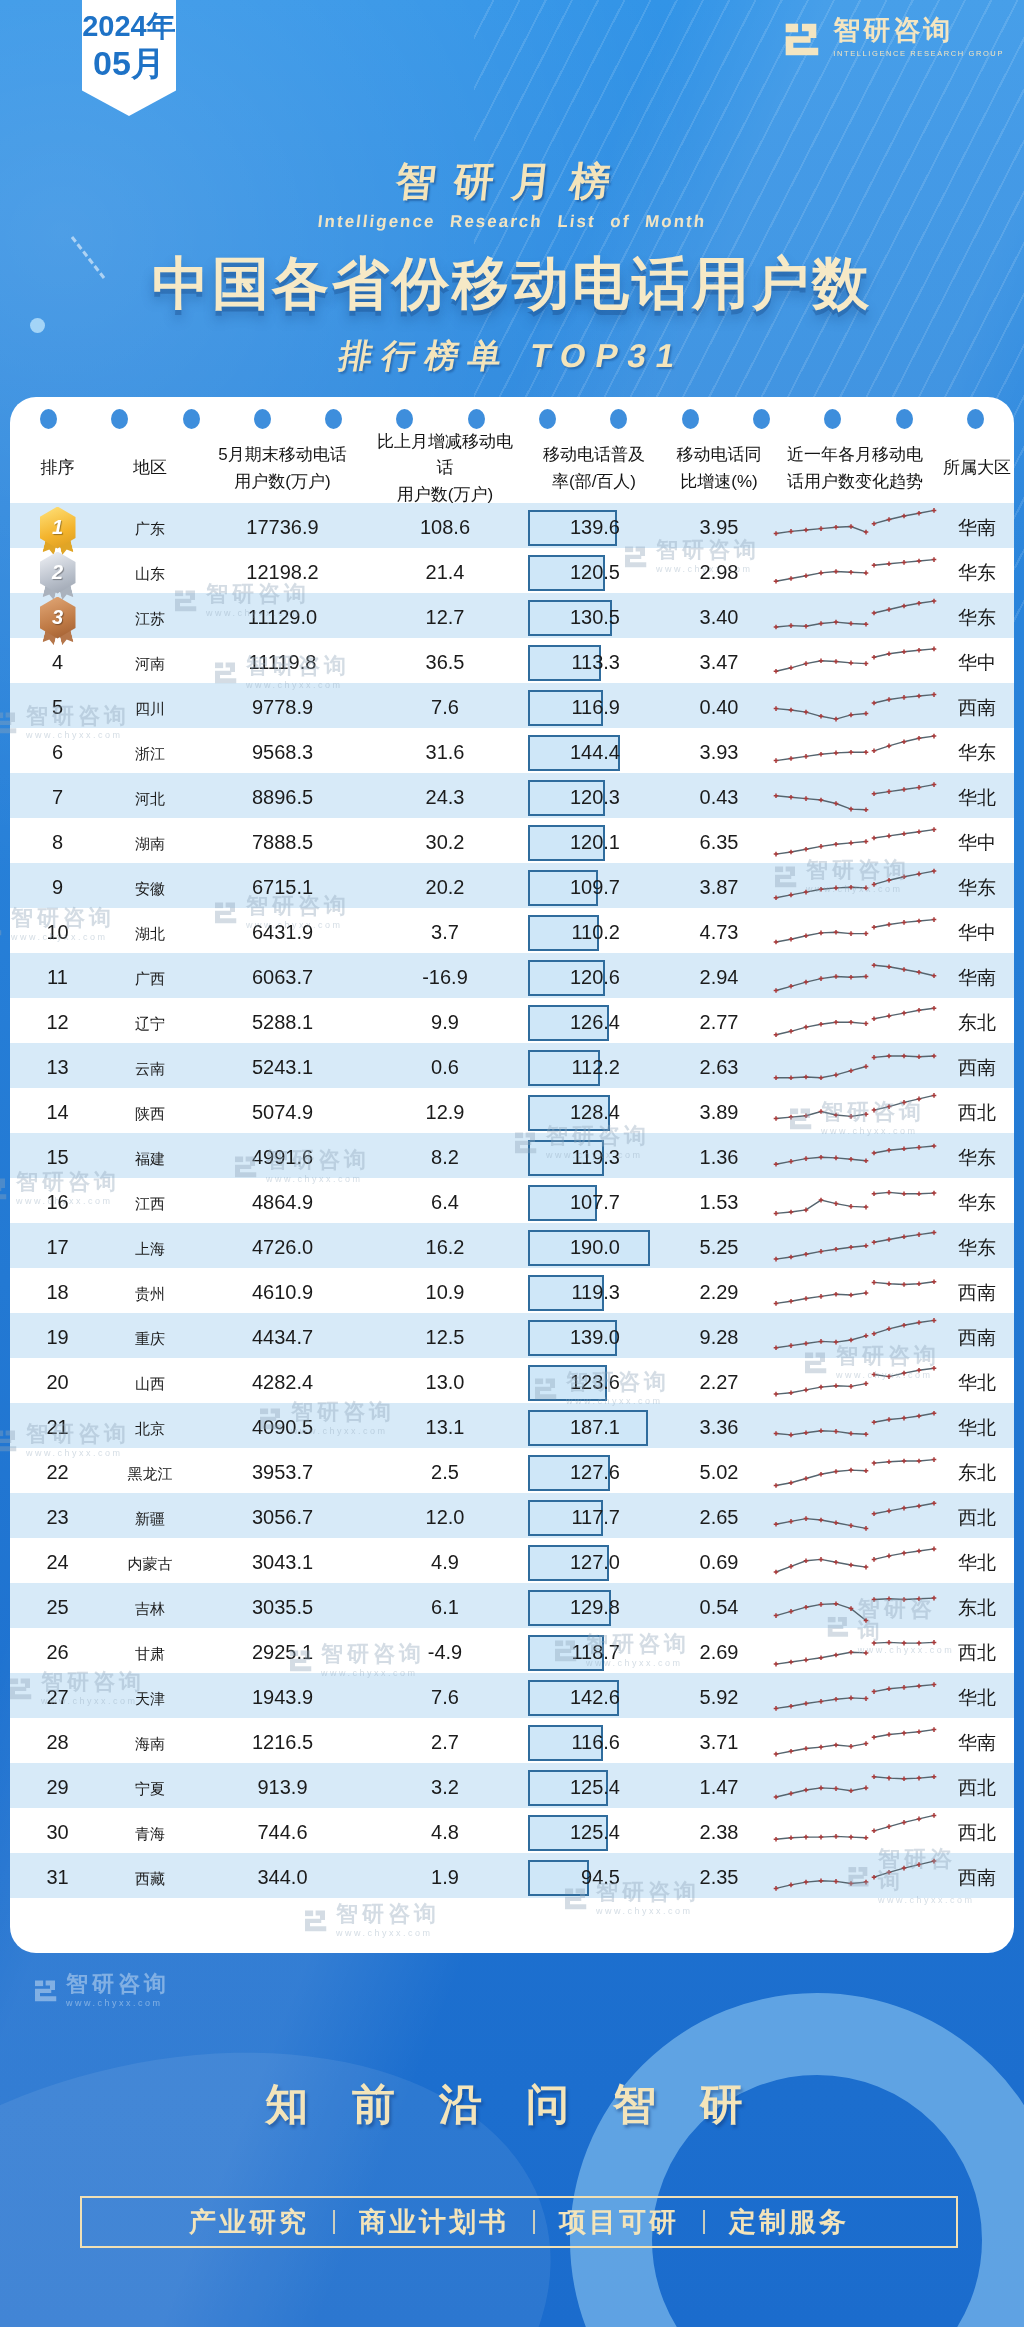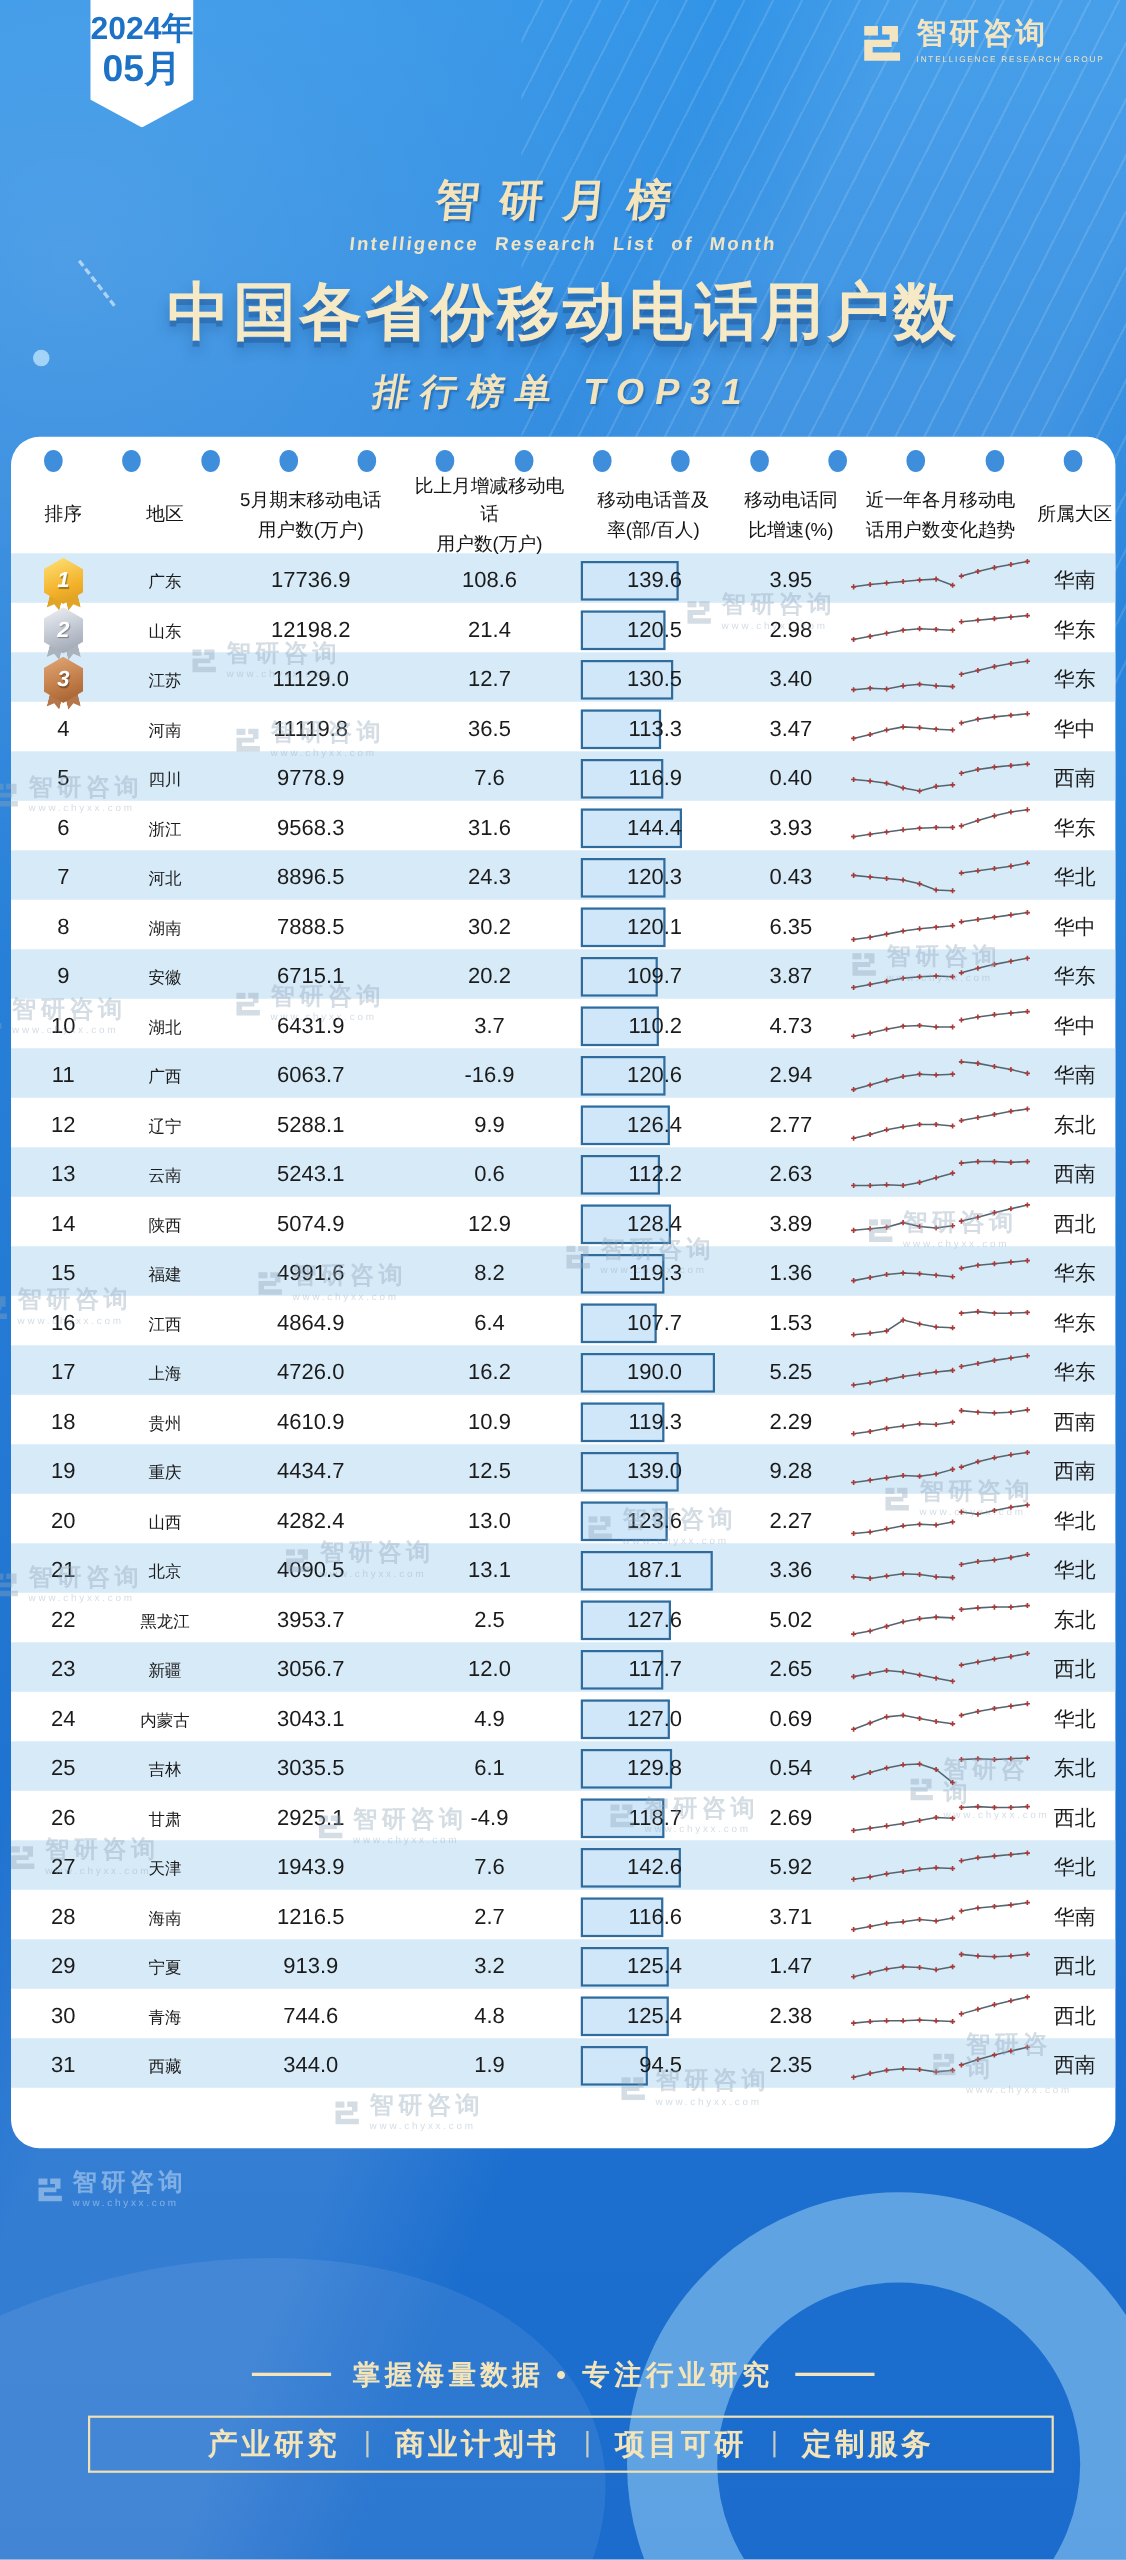--- a/index.html
+++ b/index.html
@@ -956,25 +956,21 @@
           <path d="M25 8h15v15h-8v-7h-7z"></path>
           <path d="M8 21h26v7H16v5h26v8H8z"></path>
         </svg>
         <span style="display:flex;flex-direction:column;">
           <span class="t1">智研咨询</span>
           <span class="t2">www.chyxx.com</span>
         </span>
       </div>
     </div>
 
-  <div class="slogan2">
-    <span class="dash"></span>
-    <span>掌握海量数据 • 专注行业研究</span>
-    <span class="dash"></span>
-  </div>
+  <div class="slogan">知 前 沿  问 智 研</div>
   <div class="services">
     <span>产业研究</span>
     <span class="sep"></span>
     <span>商业计划书</span>
     <span class="sep"></span>
     <span>项目可研</span>
     <span class="sep"></span>
     <span>定制服务</span>
   </div>
 </div>

